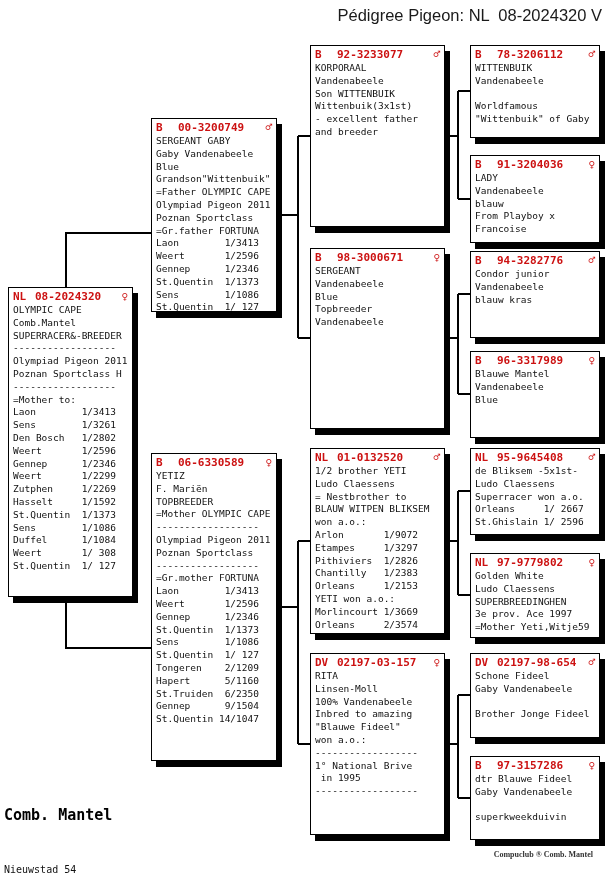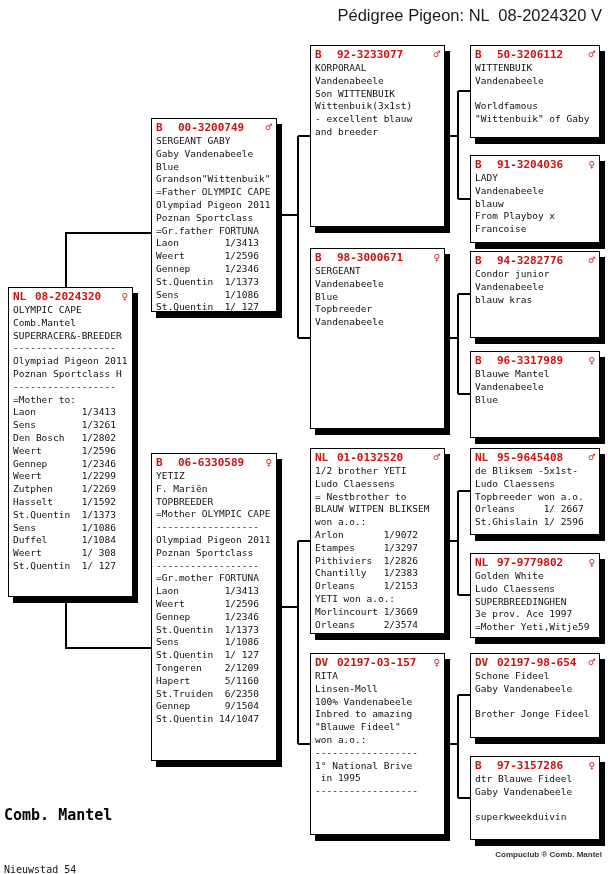--- a/index.html
+++ b/index.html
@@ -24,22 +24,22 @@
     white-space:pre; line-height:14px;
   }
   .box-header .country { min-width:22px; }
   .box-header .sex { margin-left:auto; font-size:11px; }
   .box-body { font-size:9.5px; line-height:12.8px; white-space:pre; }
   .box-body .line { min-height:12.8px; }
   .breeder { position:absolute; left:4px; top:768px; white-space:pre; }
   .breeder-name { font-size:15px; font-weight:bold; line-height:19px; color:#000; }
   .breeder-line { font-size:10px; line-height:13.5px; color:#111; }
   .footer-note {
-    position:absolute; right:6px; top:850px;
-    font-family:Liberation Sans, sans-serif; font-weight:bold;
+    position:absolute; right:15px; top:850px;
+    font-family:Liberation Serif, serif; font-weight:bold;
     font-size:8px; color:#333;
   }
 </style>
 </head>
 <body>
 
 <div class="canvas">
 
   <div class="page-title">Pédigree Pigeon: NL  08-2024320 V</div>
 
@@ -79,21 +79,21 @@
     </div>
     <div class="box-body"><div class="line">YETIZ</div><div class="line">F. Mariën</div><div class="line">TOPBREEDER</div><div class="line">=Mother OLYMPIC CAPE</div><div class="line">------------------</div><div class="line">Olympiad Pigeon 2011</div><div class="line">Poznan Sportclass</div><div class="line">------------------</div><div class="line">=Gr.mother FORTUNA</div><div class="line">Laon        1/3413</div><div class="line">Weert       1/2596</div><div class="line">Gennep      1/2346</div><div class="line">St.Quentin  1/1373</div><div class="line">Sens        1/1086</div><div class="line">St.Quentin  1/ 127</div><div class="line">Tongeren    2/1209</div><div class="line">Hapert      5/1160</div><div class="line">St.Truiden  6/2350</div><div class="line">Gennep      9/1504</div><div class="line">St.Quentin 14/1047</div></div>
   </div>
 
   <div class="box" style="left:310px;top:45px;width:135px;height:182px">
     <div class="box-header">
       <span class="country">B</span>
       <span class="ring">92-3233077</span>
       <span class="sex">♂</span>
     </div>
-    <div class="box-body"><div class="line">KORPORAAL</div><div class="line">Vandenabeele</div><div class="line">Son WITTENBUIK</div><div class="line">Wittenbuik(3x1st)</div><div class="line">- excellent blauw</div><div class="line">and breeder</div></div>
+    <div class="box-body"><div class="line">KORPORAAL</div><div class="line">Vandenabeele</div><div class="line">Son WITTENBUIK</div><div class="line">Wittenbuik(3x1st)</div><div class="line">- excellent father</div><div class="line">and breeder</div></div>
   </div>
 
   <div class="box" style="left:310px;top:248px;width:135px;height:181px">
     <div class="box-header">
       <span class="country">B</span>
       <span class="ring">98-3000671</span>
       <span class="sex">♀</span>
     </div>
     <div class="box-body"><div class="line">SERGEANT</div><div class="line">Vandenabeele</div><div class="line">Blue</div><div class="line">Topbreeder</div><div class="line">Vandenabeele</div></div>
   </div>
@@ -112,21 +112,21 @@
       <span class="country">DV</span>
       <span class="ring">02197-03-157</span>
       <span class="sex">♀</span>
     </div>
     <div class="box-body"><div class="line">RITA</div><div class="line">Linsen-Moll</div><div class="line">100% Vandenabeele</div><div class="line">Inbred to amazing</div><div class="line">"Blauwe Fideel"</div><div class="line">won a.o.:</div><div class="line">------------------</div><div class="line">1° National Brive</div><div class="line"> in 1995</div><div class="line">------------------</div></div>
   </div>
 
   <div class="box" style="left:470px;top:45px;width:130px;height:93px">
     <div class="box-header">
       <span class="country">B</span>
-      <span class="ring">50-3206112</span>
+      <span class="ring">78-3206112</span>
       <span class="sex">♂</span>
     </div>
     <div class="box-body"><div class="line">WITTENBUIK</div><div class="line">Vandenabeele</div><div class="line">&nbsp;</div><div class="line">Worldfamous</div><div class="line">"Wittenbuik" of Gaby</div></div>
   </div>
 
   <div class="box" style="left:470px;top:155px;width:130px;height:88px">
     <div class="box-header">
       <span class="country">B</span>
       <span class="ring">91-3204036</span>
       <span class="sex">♀</span>
@@ -151,21 +151,21 @@
     </div>
     <div class="box-body"><div class="line">Blauwe Mantel</div><div class="line">Vandenabeele</div><div class="line">Blue</div></div>
   </div>
 
   <div class="box" style="left:470px;top:448px;width:130px;height:87px">
     <div class="box-header">
       <span class="country">NL</span>
       <span class="ring">95-9645408</span>
       <span class="sex">♂</span>
     </div>
-    <div class="box-body"><div class="line">de Bliksem -5x1st-</div><div class="line">Ludo Claessens</div><div class="line">Topbreeder won a.o.</div><div class="line">Orleans     1/ 2667</div><div class="line">St.Ghislain 1/ 2596</div></div>
+    <div class="box-body"><div class="line">de Bliksem -5x1st-</div><div class="line">Ludo Claessens</div><div class="line">Superracer won a.o.</div><div class="line">Orleans     1/ 2667</div><div class="line">St.Ghislain 1/ 2596</div></div>
   </div>
 
   <div class="box" style="left:470px;top:553px;width:130px;height:85px">
     <div class="box-header">
       <span class="country">NL</span>
       <span class="ring">97-9779802</span>
       <span class="sex">♀</span>
     </div>
     <div class="box-body"><div class="line">Golden White</div><div class="line">Ludo Claessens</div><div class="line">SUPERBREEDINGHEN</div><div class="line">3e prov. Ace 1997</div><div class="line">=Mother Yeti,Witje59</div></div>
   </div>

